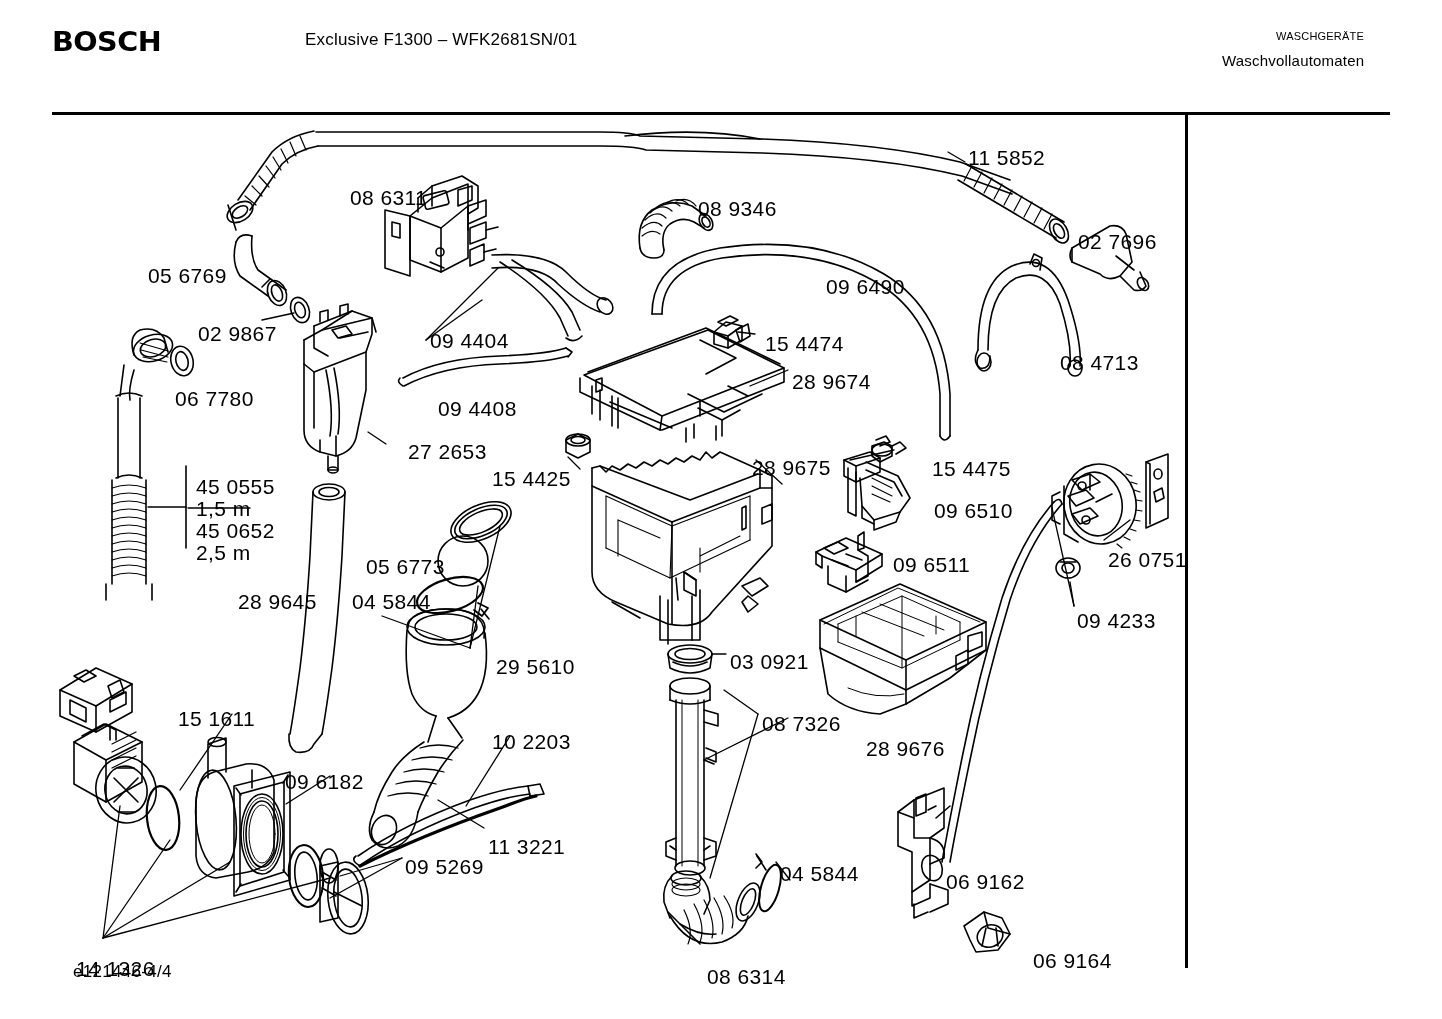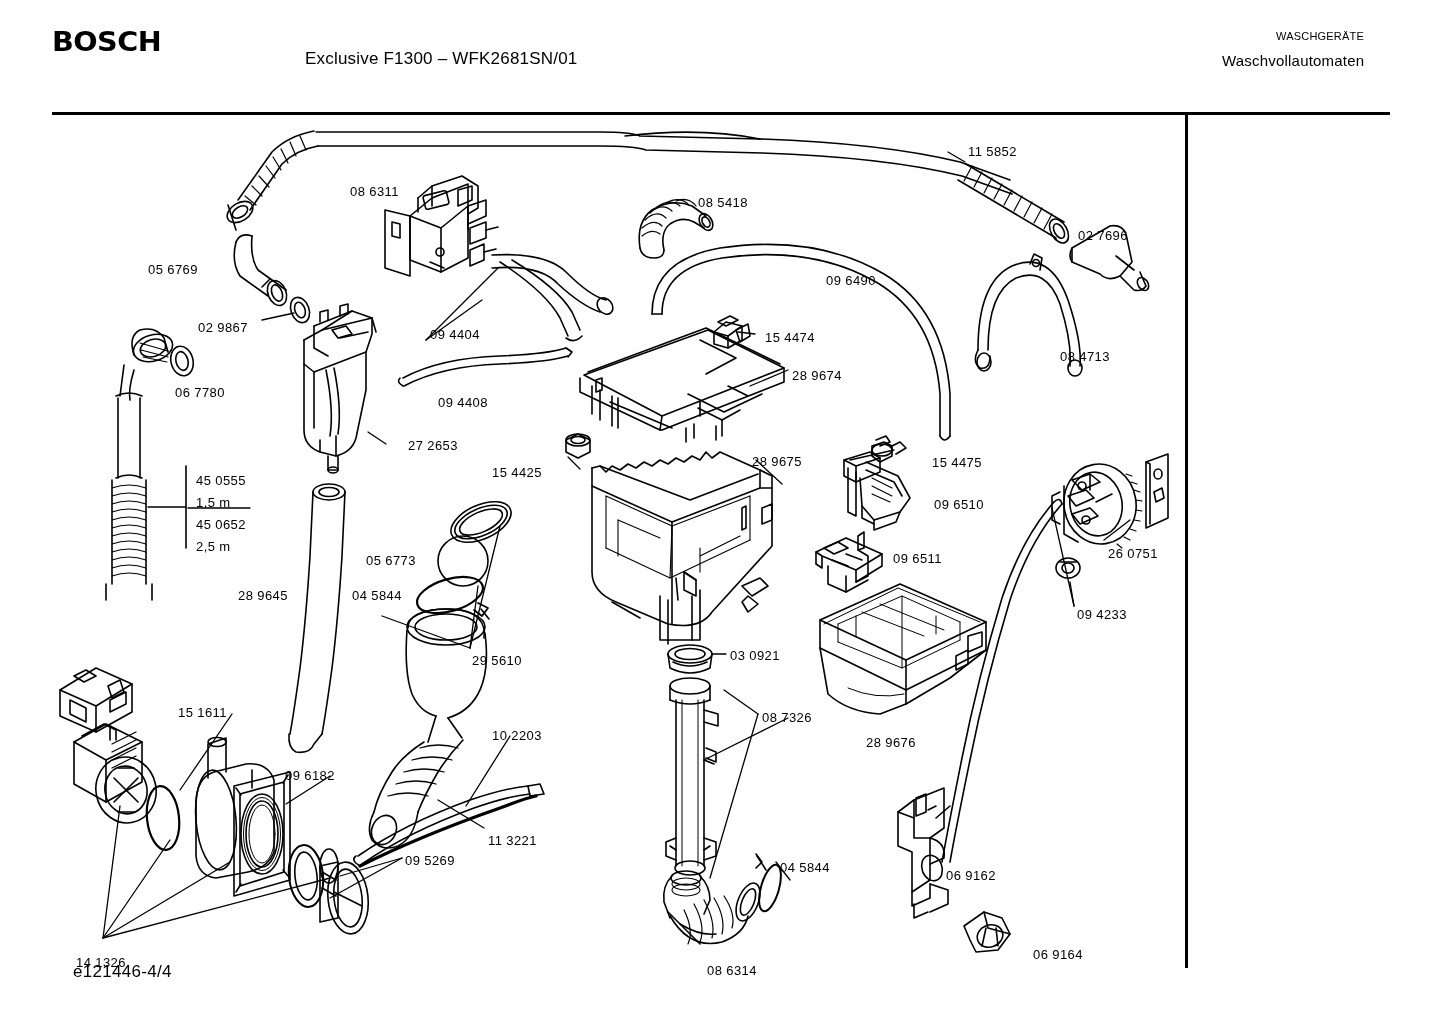--- a/index.html
+++ b/index.html
@@ -12,21 +12,21 @@
 
   
   .brand{
     position:absolute;left:52px;top:26px;
     font-family:"DejaVu Sans","Liberation Sans",sans-serif;
     font-weight:bold;font-size:27px;letter-spacing:-0.5px;
     transform:scaleX(1.06);transform-origin:left center;
   }
   .model-title{
     position:absolute;left:305px;top:30px;
-    font-size:17px;letter-spacing:.2px;white-space:nowrap;margin-top:19px;
+    font-size:17px;letter-spacing:.2px;white-space:nowrap;
   }
   .dept{
     position:absolute;left:1276px;top:30px;
     font-size:11px;letter-spacing:.2px;white-space:nowrap;
   }
   .dept-sub{
     position:absolute;left:1222px;top:52px;
     font-size:15px;letter-spacing:.2px;white-space:nowrap;
   }
   .rule-h{
@@ -34,21 +34,21 @@
   }
   .rule-v{
     position:absolute;left:1185px;top:113px;width:3px;height:855px;background:#000;
   }
   .footer{
     position:absolute;left:48px;top:962px;font-size:17px;letter-spacing:.3px;margin-left:25px;
   }
 
   
   .lbl{
-    position:absolute;font-size:13px;letter-spacing:.4px;white-space:nowrap;
+    position:absolute;font-size:21px;letter-spacing:.4px;white-space:nowrap;
     line-height:1.30;
   }
 
   
   #art{position:absolute;left:0;top:0;width:1442px;height:1019px;}
   #art *{vector-effect:non-scaling-stroke;}
 </style>
 </head>
 <body>
 
@@ -676,28 +676,28 @@
   <div class="lbl" style="left:438px;top:395px">09 4408</div>
   <div class="lbl" style="left:408px;top:438px">27 2653</div>
   <div class="lbl" style="left:492px;top:465px">15 4425</div>
   <div class="lbl" style="left:196px;top:473px">45 0555</div>
   <div class="lbl" style="left:196px;top:495px">1,5 m</div>
   <div class="lbl" style="left:196px;top:517px">45 0652</div>
   <div class="lbl" style="left:196px;top:539px">2,5 m</div>
   <div class="lbl" style="left:238px;top:588px">28 9645</div>
   <div class="lbl" style="left:366px;top:553px">05 6773</div>
   <div class="lbl" style="left:352px;top:588px">04 5844</div>
-  <div class="lbl" style="left:472px;top:653px">29 5610</div>
+  <div class="lbl" style="left:496px;top:653px">29 5610</div>
   <div class="lbl" style="left:178px;top:705px">15 1611</div>
   <div class="lbl" style="left:285px;top:768px">09 6182</div>
   <div class="lbl" style="left:492px;top:728px">10 2203</div>
   <div class="lbl" style="left:488px;top:833px">11 3221</div>
   <div class="lbl" style="left:405px;top:853px">09 5269</div>
   <div class="lbl" style="left:76px;top:955px">14 1326</div>
-  <div class="lbl" style="left:698px;top:195px">08 5418</div>
+  <div class="lbl" style="left:698px;top:195px">08 9346</div>
   <div class="lbl" style="left:826px;top:273px">09 6490</div>
   <div class="lbl" style="left:765px;top:330px">15 4474</div>
   <div class="lbl" style="left:792px;top:368px">28 9674</div>
   <div class="lbl" style="left:752px;top:454px">28 9675</div>
   <div class="lbl" style="left:730px;top:648px">03 0921</div>
   <div class="lbl" style="left:762px;top:710px">08 7326</div>
   <div class="lbl" style="left:780px;top:860px">04 5844</div>
   <div class="lbl" style="left:707px;top:963px">08 6314</div>
   <div class="lbl" style="left:968px;top:144px">11 5852</div>
   <div class="lbl" style="left:1078px;top:228px">02 7696</div>

